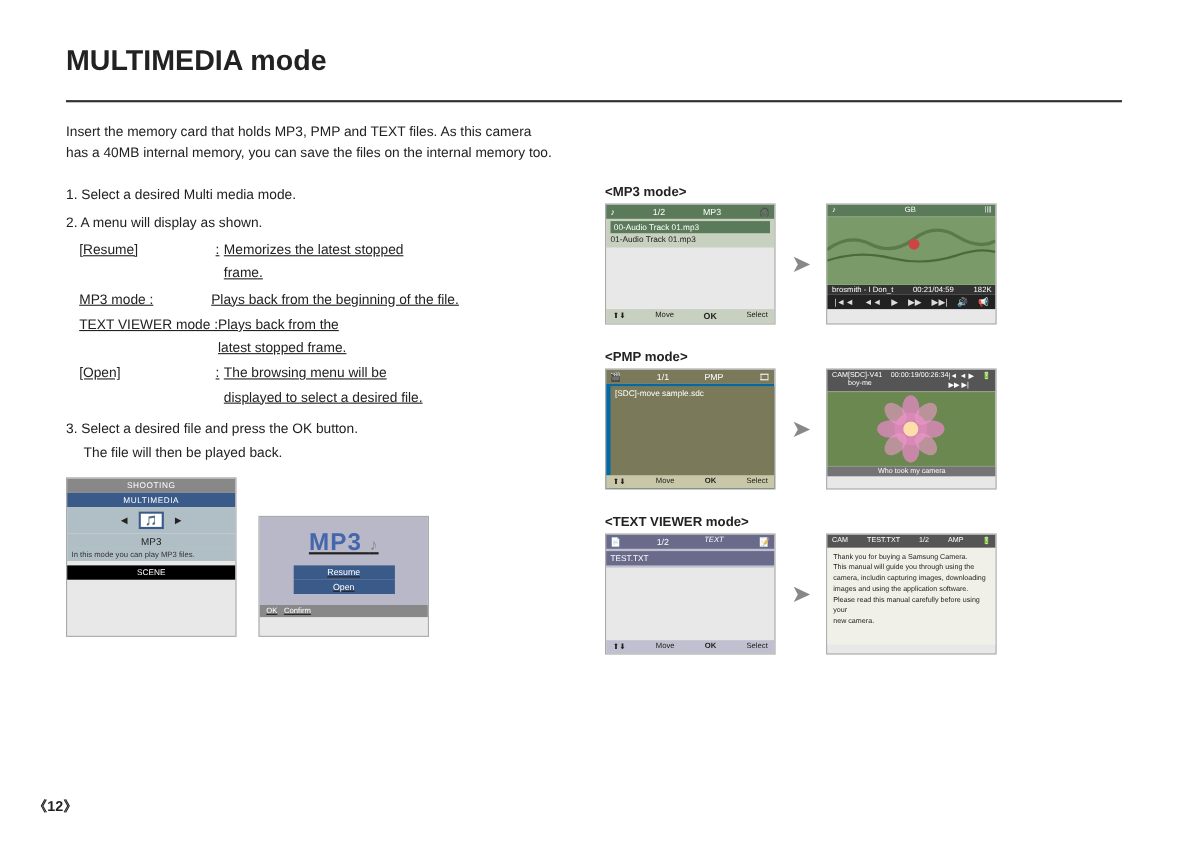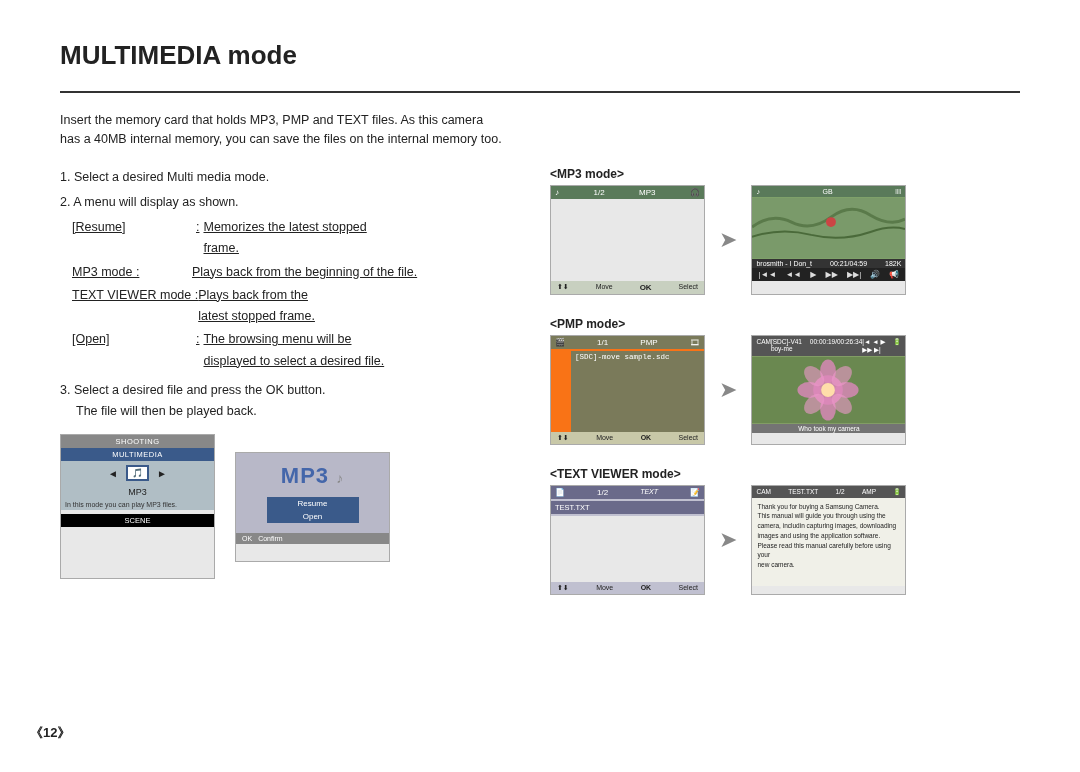--- a/index.html
+++ b/index.html
@@ -229,20 +229,21 @@
       font-size: 7.5px;
       padding: 2px 4px;
       text-align: center;
       margin-top: 4px;
     }
 
     
     .mp3logo-screen {
       width: 155px;
       height: 110px;
+      text-decoration: underline;
     }
     .mp3logo-screen .content {
       background: #b8b8c8;
       height: 80px;
       display: flex;
       flex-direction: column;
       align-items: center;
       justify-content: center;
       gap: 8px;
     }
@@ -432,21 +433,21 @@
           <span>displayed to select a desired file.</span>
         </span>
       </div>
 
       <div style="margin-top:8px;">
         <div>3. Select a desired file and press the OK button.</div>
         <div style="padding-left:16px;">The file will then be played back.</div>
       </div>
     </div>
 
-    <div style="display:flex; gap:20px; margin-top:10px; align-items:center;">
+    <div style="display:flex; gap:20px; margin-top:10px; align-items:flex-end;">
 
       <div class="cam-screen menu-screen">
         <div class="shooting-bar">SHOOTING</div>
         <div class="multimedia-bar">MULTIMEDIA</div>
         <div class="icon-row">
           <span style="font-size:10px;">◄</span>
           <span class="active-icon" style="font-size:9px;">🎵</span>
           <span style="font-size:10px;">►</span>
         </div>
         <div class="mp3-label">MP3</div>
@@ -478,20 +479,24 @@
     <div class="screen-label">&lt;MP3 mode&gt;</div>
     <div class="screen-row">
 
       <div class="cam-screen mp3-list-screen" style="position:relative;">
         <div class="top-bar">
           <span>♪</span>
           <span>1/2</span>
           <span>MP3</span>
           <span>🎧</span>
         </div>
+        <div class="track-list">
+          <div class="track-item selected">00-Audio Track 01.mp3</div>
+          <div class="track-item">01-Audio Track 01.mp3</div>
+        </div>
         <div class="bottom-bar">
           <span>⬆⬇</span>
           <span>Move</span>
           <span style="font-size:8px; font-weight:bold;">OK</span>
           <span>Select</span>
         </div>
       </div>
 
       <div class="arrow">➤</div>
 
@@ -529,21 +534,21 @@
     <div class="screen-label">&lt;PMP mode&gt;</div>
     <div class="screen-row">
 
       <div class="cam-screen pmp-list-screen" style="position:relative;">
         <div class="top-bar">
           <span>🎬</span>
           <span>1/1</span>
           <span>PMP</span>
           <span>🎞</span>
         </div>
-        <div style="background:#f97316; padding:2px 20px; flex:1;font-family:Liberation Mono, monospace;">
+        <div style="background:#0369a1; padding:2px 4px; flex:1;">
           <div class="track-item selected pmp-list-screen" style="font-size:7.5px; padding:2px 4px; background:#7a7a5a; color:#fff;">[SDC]-move sample.sdc</div>
         </div>
         <div style="background:#c8c8a8; font-size:7px; padding:2px 6px; display:flex; justify-content:space-between; position:absolute; bottom:0; left:0; right:0;">
           <span>⬆⬇</span>
           <span>Move</span>
           <span style="font-weight:bold;">OK</span>
           <span>Select</span>
         </div>
       </div>
 

